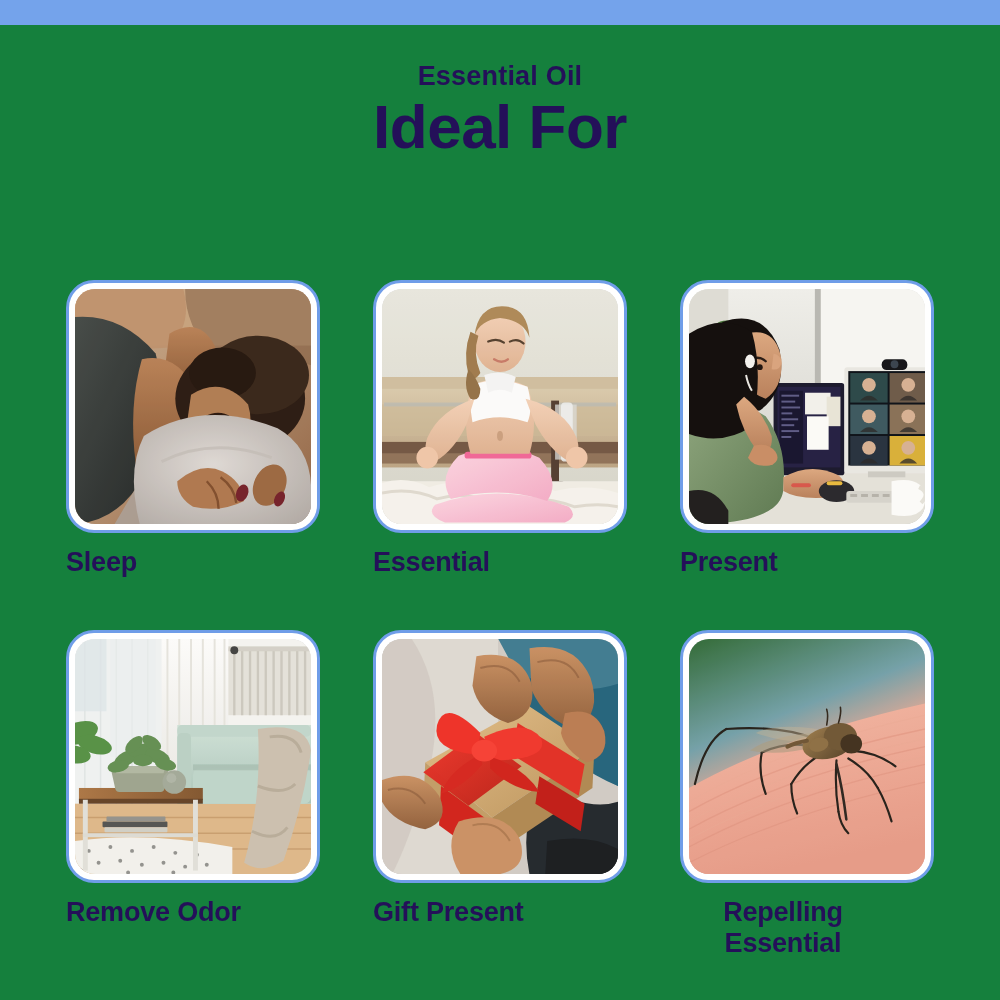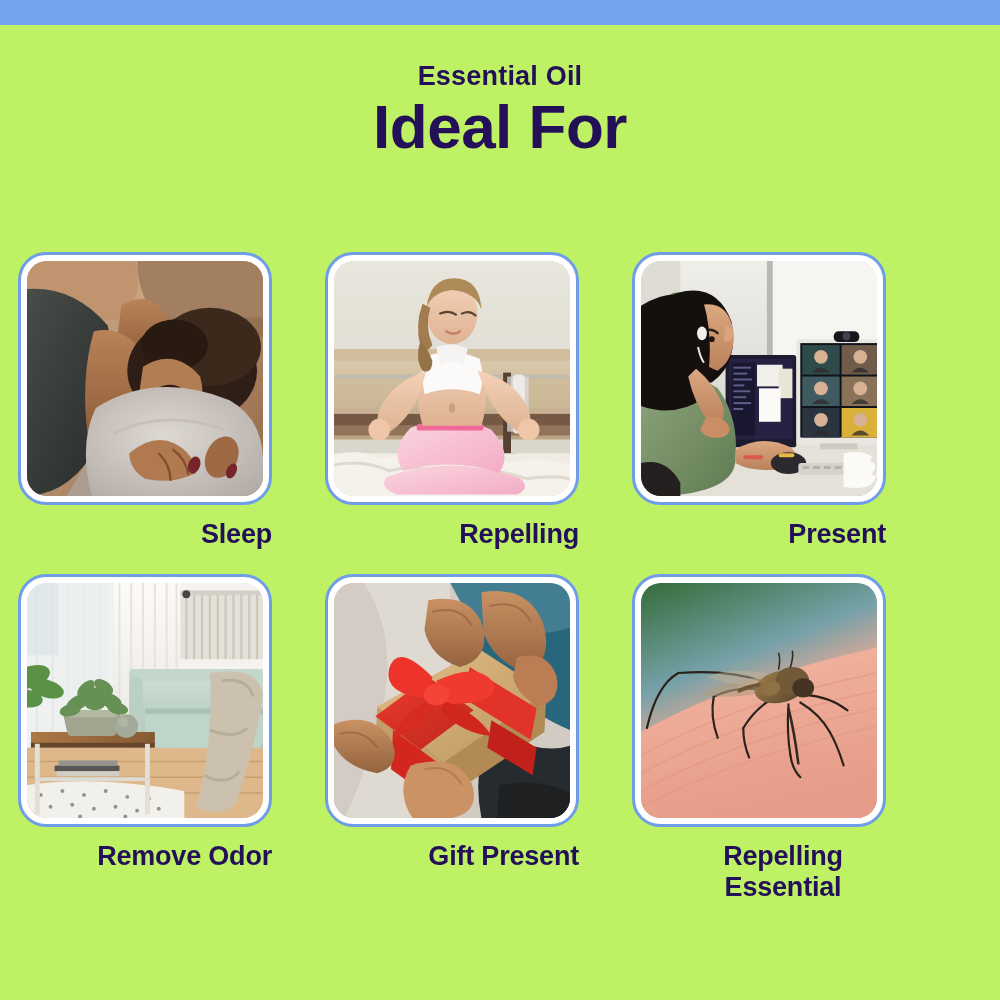--- a/index.html
+++ b/index.html
@@ -9,21 +9,21 @@
     height: 1000px;
     background: #ffffff;
     font-family: "Liberation Sans", sans-serif;
     overflow: hidden;
   }
 
   .page {
     position: relative;
     width: 1000px;
     height: 1000px;
-    background: #bef264;
+    background: #15803d;
   }
 
   
   .top-bar {
     position: absolute;
     top: 0; left: 0;
     width: 1000px;
     height: 25px;
     background: #74a3eb;
   }
@@ -62,21 +62,22 @@
     display: grid;
     grid-template-columns: repeat(3, 254px);
     column-gap: 53px;
     row-gap: 24px;
   }
 
   .cell {
     width: 206px;
     display: flex;
     flex-direction: column;
-    align-items: flex-end;
+    align-items: flex-start;
+    margin-top: 28px;
   }
 
   .card-frame {
     width: 254px;
     height: 253px;
     border: 3px solid #6f9de8;
     border-radius: 28px;
     background: #ffffff;
     padding: 6px;
     display: flex;
@@ -222,21 +223,21 @@
             <path d="M94 48 Q98 18 122 18 Q148 18 150 50 Q144 32 120 30 Q100 32 94 48 Z" fill="#a9834f"></path>
             <path d="M90 44 Q82 66 88 88 Q94 96 100 86 Q92 66 98 48 Z" fill="#9a7444"></path>
             <path d="M88 82 q-6 18 2 30 q10 4 10 -10 q-4 -12 -12 -20 Z" fill="#8d6a3e"></path>
             <path d="M108 54 q9 -4 16 1" stroke="#4a3523" stroke-width="2.2" fill="none" stroke-linecap="round"></path>
             <path d="M130 54 q8 -4 14 2" stroke="#4a3523" stroke-width="2.2" fill="none" stroke-linecap="round"></path>
             <path d="M114 72 q8 5 14 0" stroke="#c4735f" stroke-width="2.4" fill="none" stroke-linecap="round"></path>
             <rect width="240" height="240" fill="#fff3e2" opacity="0.07"></rect>
           </svg>
         </div>
       </div>
-      <div class="caption">Repelling</div>
+      <div class="caption">Essential</div>
     </div>
 
     <div class="cell">
       <div class="card-frame">
         <div class="photo">
           <svg viewBox="0 0 240 240" preserveAspectRatio="xMidYMid slice">
             <defs>
               <linearGradient id="roomG" x1="0" y1="0" x2="0" y2="1">
                 <stop offset="0" stop-color="#efeee9"></stop>
                   <stop offset="1" stop-color="#cfcec6"></stop>

